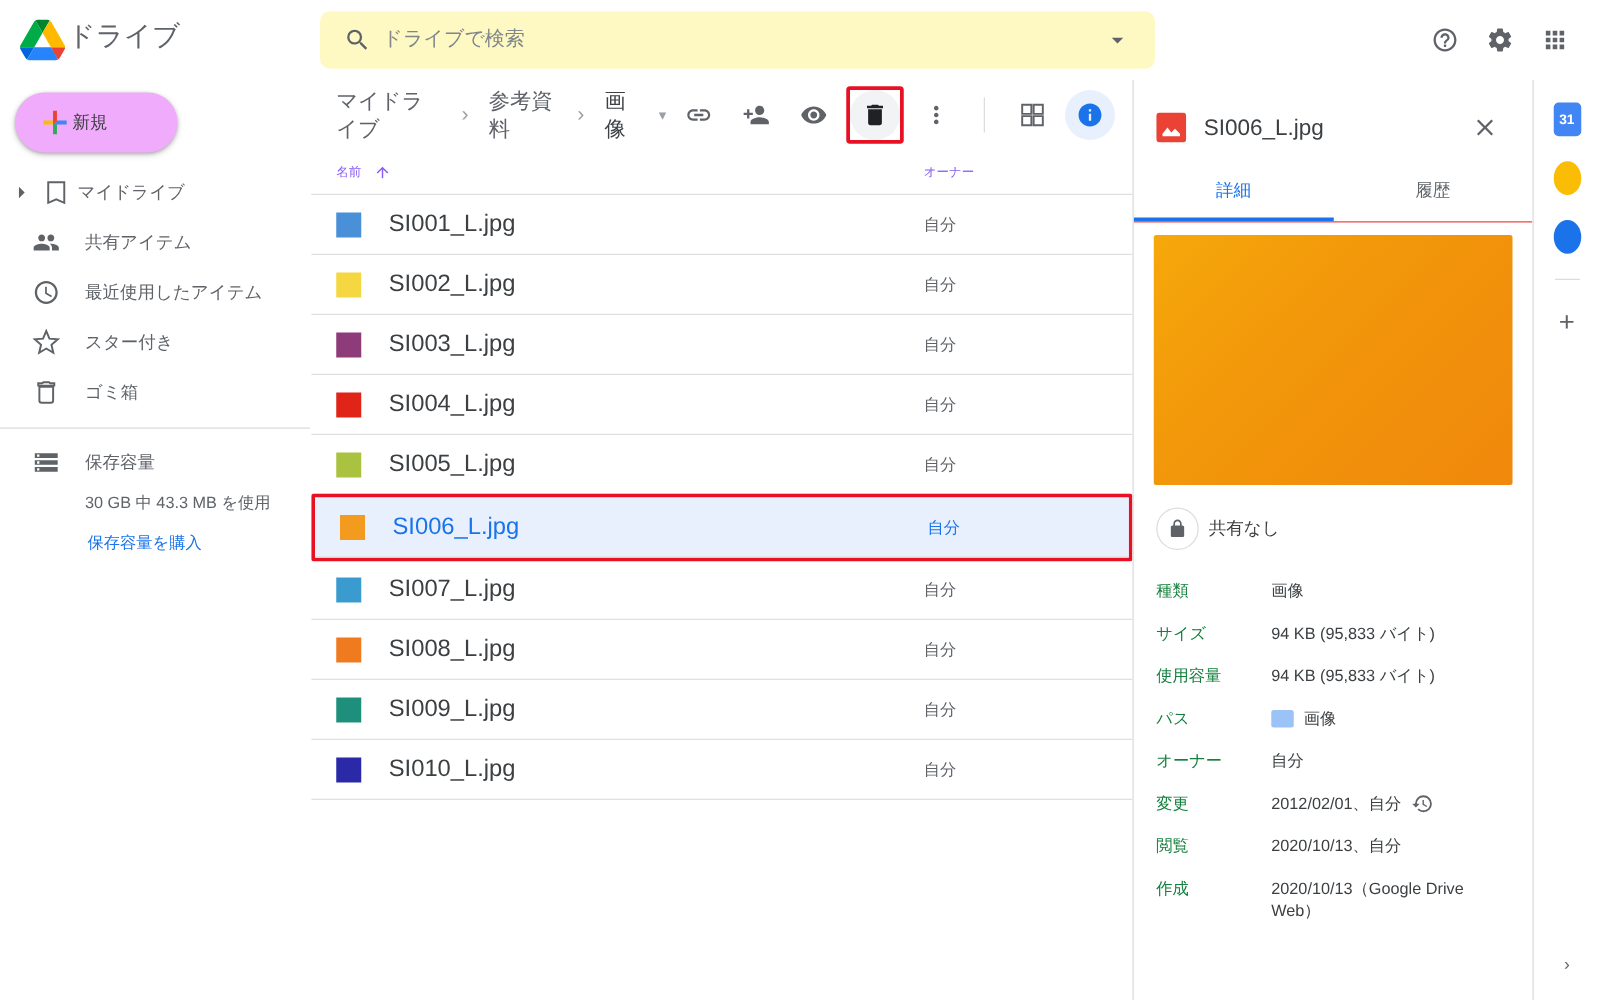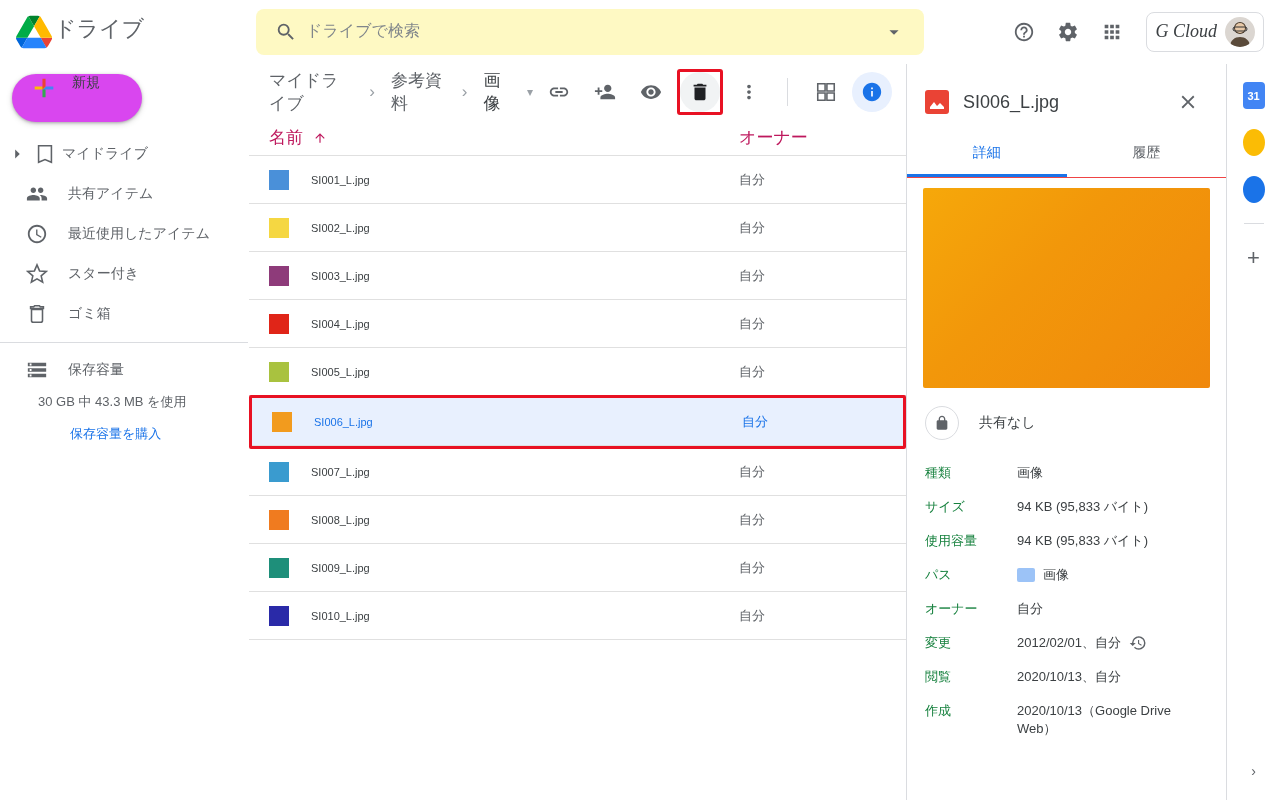--- a/index.html
+++ b/index.html
@@ -10,57 +10,57 @@
 .search{flex:0 0 668px;height:46px;background:#fef9c3;border-radius:8px;display:flex;align-items:center;padding:0 10px;color:#5f6368}
 .search .sp{flex:1}
 .hdr-actions{display:flex;align-items:center;gap:4px;margin-left:auto;padding-right:8px}
 .iconbtn{width:40px;height:40px;border-radius:50%;display:inline-flex;align-items:center;justify-content:center;color:#5f6368;cursor:pointer}
 .iconbtn svg{width:22px;height:22px;fill:currentColor}
 .brand-chip{height:40px;border:1px solid #dadce0;border-radius:8px;padding:0 8px;display:flex;align-items:center;gap:8px;margin-left:10px}
 .brand-label{font-family:cursive;font-style:italic;font-size:18px}
 .avatar{width:30px;height:30px;border-radius:50%;background:#dbd6d1;display:inline-block;overflow:hidden}
 .body{display:flex;height:736px}
 .sidebar{width:248px;padding-top:6px}
-.new-btn{height:48px;width:130px;margin:4px 0 12px 12px;border-radius:24px;box-shadow:0 1px 3px rgba(0,0,0,.25),0 2px 6px rgba(0,0,0,.15);display:flex;align-items:flex-start;padding:0 18px;gap:14px;cursor:pointer;background:#d946ef}
+.new-btn{height:48px;width:130px;margin:4px 0 12px 12px;border-radius:24px;box-shadow:0 1px 3px rgba(0,0,0,.25),0 2px 6px rgba(0,0,0,.15);display:flex;align-items:center;padding:0 18px;cursor:pointer;background:#f0abfc}
 .nav-item{height:40px;display:flex;align-items:center;padding-left:26px;gap:20px;color:#5f6368;cursor:pointer;border-radius:0 20px 20px 0;margin-right:12px}
 .nav-item svg{width:22px;height:22px;fill:currentColor}
 .nav-item.has-caret{padding-left:6px;gap:6px}
 .sep{border-top:1px solid #dadce0;margin:8px 0}
 .storage{padding:8px 0 8px 26px;display:flex;align-items:center;gap:20px;color:#5f6368}
-.storage-txt{padding:4px 28px 14px 38px;font-size:13px;color:#5f6368}
+.storage-txt{padding:4px 28px 14px 68px;font-size:13px;color:#5f6368}
 .buy-link{padding-left:70px;color:#1a73e8;font-size:13px;cursor:pointer}
 .main{flex:1;display:flex;border-left:1px solid #fff}
 .content{flex:1;display:flex;flex-direction:column}
 .toolbar{height:56px;display:flex;align-items:center;padding:0 14px;gap:6px}
 .crumbs{display:flex;align-items:center;gap:10px;font-size:17px;color:#5f6368}
 .crumb{padding:4px 6px;border-radius:4px;cursor:pointer}
 .crumb.active{color:#3c4043}
 .chev{color:#9aa0a6}
 .tb-actions{margin-left:auto;display:flex;align-items:center;gap:6px}
 .highlight-box{border:3px solid #e81123;border-radius:3px}
 .tb-sep{width:1px;height:28px;background:#dadce0;margin:0 12px}
 .info-active{background:#e8f0fe;color:#1a73e8}
-.cols{height:36px;display:flex;align-items:center;padding:0 20px;color:#be185d;font-size:17px;border-bottom:1px solid #e0e0e0}
+.cols{height:36px;display:flex;align-items:center;padding:0 20px;color:#8b5cf6;font-size:10px;border-bottom:1px solid #e0e0e0}
 .col-name{display:flex;align-items:center;gap:10px;width:470px}
 .filelist{overflow:auto}
 .row{height:48px;display:flex;align-items:center;padding:0 20px;border-bottom:1px solid #e0e0e0;cursor:pointer}
 .row .thumb{width:20px;height:20px;margin-right:22px;flex:0 0 20px}
-.row .fname{width:428px;font-size:11px}
+.row .fname{width:428px;font-size:19px}
 .row .owner{font-size:13px;color:#5f6368}
 .row.selected{background:#e8f0fe}
 .row.selected .fname,.row.selected .owner{color:#1a73e8}
 .row-wrap-sel{border:3px solid #e81123;border-radius:2px;margin:-1px 0}
 .details{width:320px;border-left:1px solid #dadce0;display:flex;flex-direction:column;overflow:auto}
 .det-hdr{display:flex;align-items:center;gap:14px;padding:18px 18px 10px}
 .det-title{font-size:18px;flex:1}
 .det-tabs{display:flex;border-bottom:1px solid #ef4444}
 .det-tab{flex:1;text-align:center;padding:12px 0;cursor:pointer;color:#5f6368;font-size:14px}
 .det-tab.active{color:#1a73e8;border-bottom:3px solid #1a73e8}
 .preview{height:200px;background:linear-gradient(135deg,#f6a80a,#f2970a 40%,#f0880c);margin:10px 16px;border-radius:2px}
-.share-row{display:flex;align-items:center;gap:20px;padding:8px 18px}
+.share-row{display:flex;align-items:center;gap:8px;padding:8px 18px}
 .lock-circle{width:34px;height:34px;border-radius:50%;border:1px solid #dadce0;display:flex;align-items:center;justify-content:center;color:#5f6368}
 .meta{padding:8px 18px}
 .meta-row{display:flex;padding:8px 0;font-size:13px}
 .meta-row .k{width:92px;color:#15803d}
 .meta-row .v{flex:1;color:#3c4043;display:flex;align-items:center;gap:8px}
 .folder-chip{width:18px;height:14px;background:#9cc3f7;border-radius:2px;display:inline-block}
 .side-rail{width:54px;border-left:1px solid #dadce0;display:flex;flex-direction:column;align-items:center;padding-top:18px;gap:20px}
 .rail-ic{width:22px;height:27px;border-radius:4px;cursor:pointer;display:flex;align-items:center;justify-content:center}
 </style>
 </head>
@@ -100,29 +100,20 @@
     <span class="iconbtn">
         <svg viewBox="0 0 24 24">
           <path d="M19.43 12.98c.04-.32.07-.64.07-.98s-.03-.66-.07-.98l2.11-1.65c.19-.15.24-.42.12-.64l-2-3.46c-.12-.22-.39-.3-.61-.22l-2.49 1c-.52-.4-1.08-.73-1.69-.98l-.38-2.65A.488.488 0 0014 2h-4c-.25 0-.46.18-.49.42l-.38 2.65c-.61.25-1.17.59-1.69.98l-2.49-1c-.23-.09-.49 0-.61.22l-2 3.46c-.13.22-.07.49.12.64l2.11 1.65c-.04.32-.07.65-.07.98s.03.66.07.98l-2.11 1.65c-.19.15-.24.42-.12.64l2 3.46c.12.22.39.3.61.22l2.49-1c.52.4 1.08.73 1.69.98l.38 2.65c.03.24.24.42.49.42h4c.25 0 .46-.18.49-.42l.38-2.65c.61-.25 1.17-.59 1.69-.98l2.49 1c.23.09.49 0 .61-.22l2-3.46c.12-.22.07-.49-.12-.64l-2.11-1.65zM12 15.5c-1.93 0-3.5-1.57-3.5-3.5s1.57-3.5 3.5-3.5 3.5 1.57 3.5 3.5-1.57 3.5-3.5 3.5z"></path>
         </svg>
       </span>
     <span class="iconbtn">
         <svg viewBox="0 0 24 24">
           <path d="M4 8h4V4H4v4zm6 12h4v-4h-4v4zm-6 0h4v-4H4v4zm0-6h4v-4H4v4zm6 0h4v-4h-4v4zm6-10v4h4V4h-4zm-6 4h4V4h-4v4zm6 6h4v-4h-4v4zm0 6h4v-4h-4v4z"></path>
         </svg>
       </span>
-    <span class="brand-chip">
-      <span class="brand-label">G Cloud</span>
-      <span class="avatar"><svg viewBox="0 0 30 30">
-            <circle cx="15" cy="11" r="6" fill="#4a3a2a"></circle>
-            <circle cx="15" cy="11" r="5" fill="#e8c9a8"></circle>
-            <rect x="8" y="10" width="14" height="4" rx="2" fill="none" stroke="#333" stroke-width="1"></rect>
-            <path d="M5 30c0-7 5-10 10-10s10 3 10 10" fill="#5a4a3a"></path>
-          </svg></span>
-    </span>
   </div>
 </div>
 
 <div class="body">
   <div class="sidebar">
     <div class="new-btn">
       <svg width="28" height="28" viewBox="0 0 36 36">
           <path fill="#34A853" d="M16 16v14h4V20z"></path>
           <path fill="#4285F4" d="M30 16H20l-4 4h14z"></path>
           <path fill="#FBBC05" d="M6 16v4h10l4-4z"></path>

